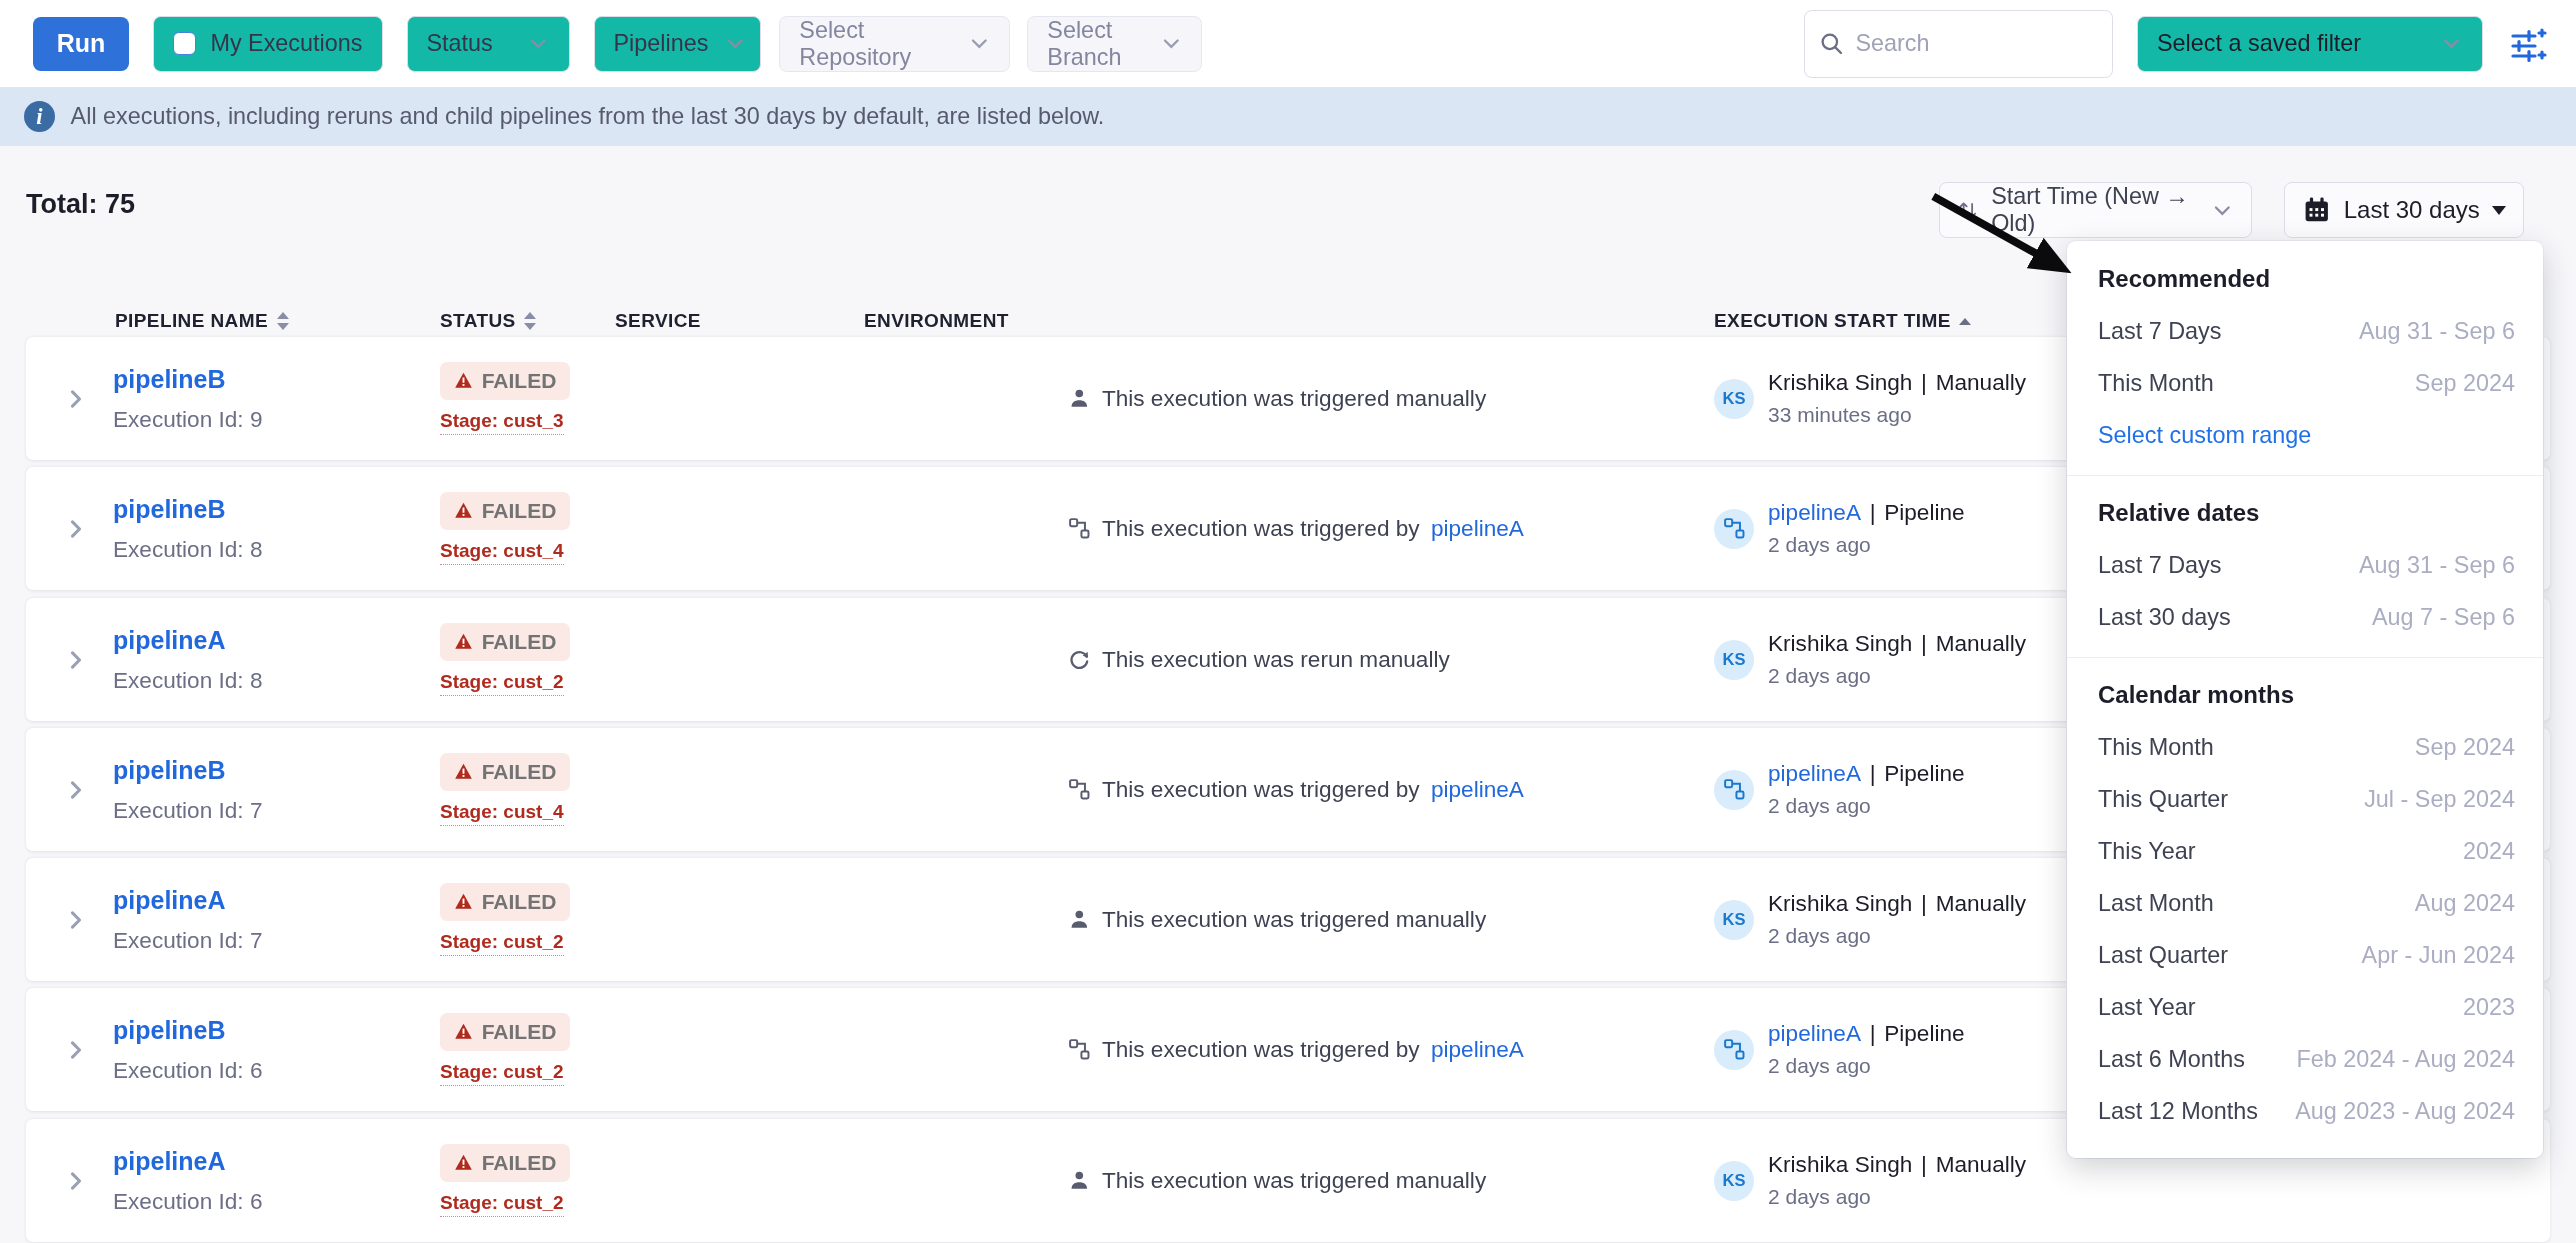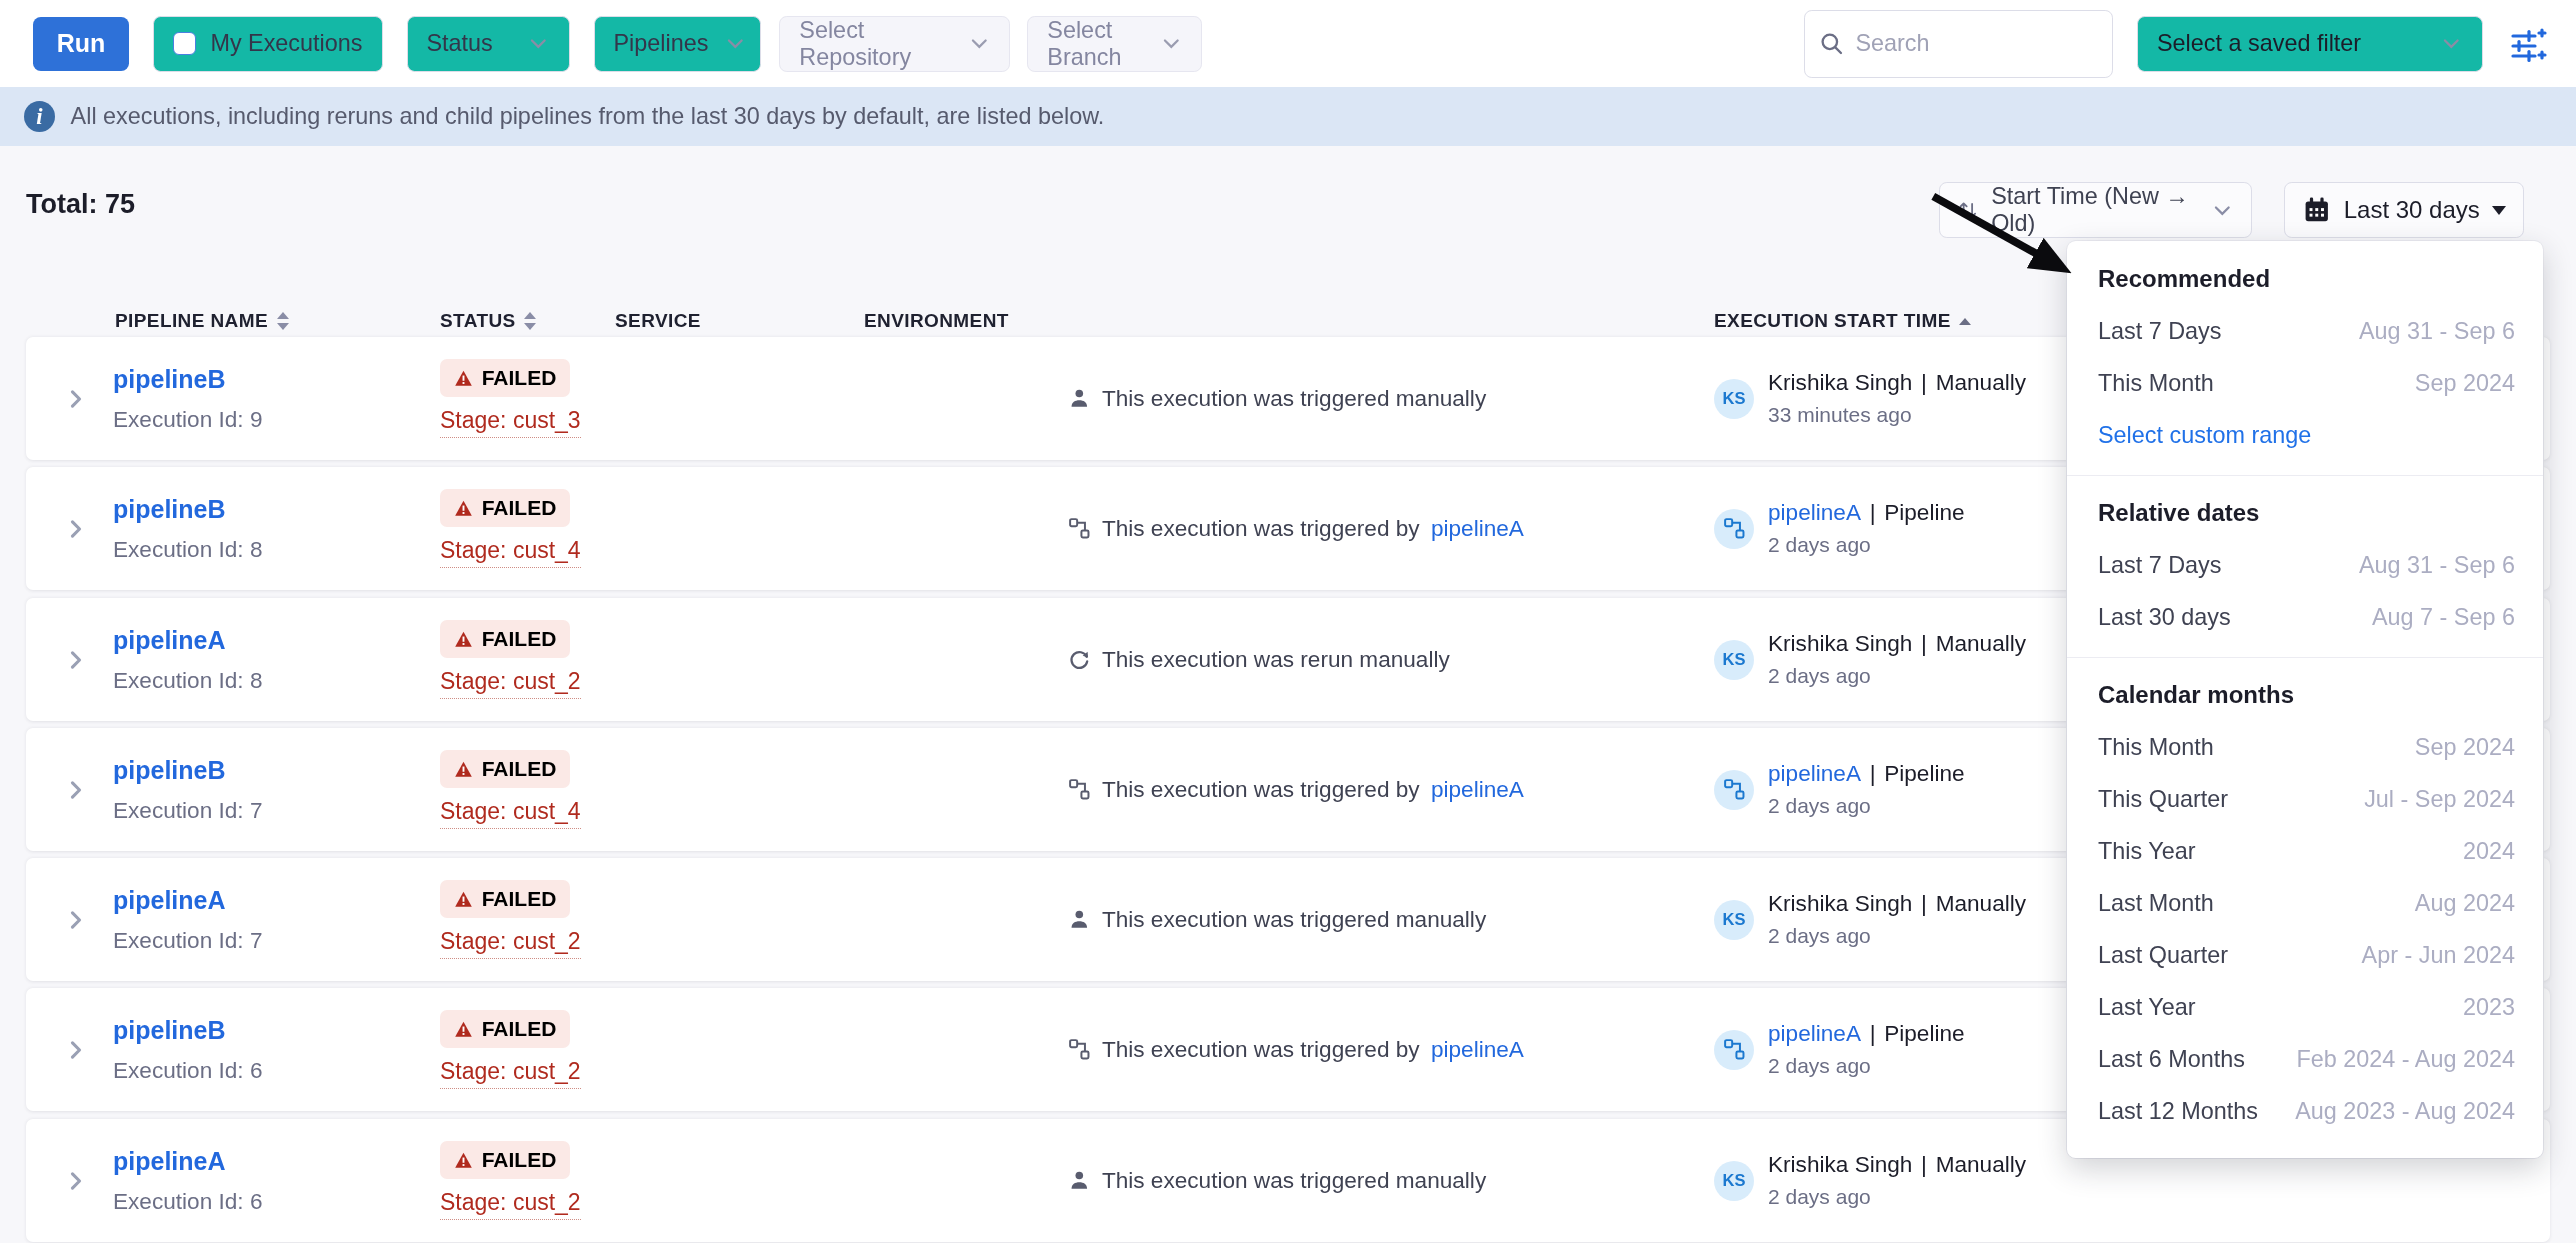--- a/index.html
+++ b/index.html
@@ -41,22 +41,22 @@
   .tri-dn { width:0; height:0; border-left:6px solid transparent; border-right:6px solid transparent; border-top:7px solid #8a8da6; }
 
   
   .card { position:absolute; left:26px; width:2524px; height:123px; background:#fff; border-radius:7px; box-shadow:0 0.9px 3.5px rgba(40,41,61,.10); }
   .col { position:absolute; top:0; height:123px; display:flex; align-items:center; }
   .col-chev { left:38px; }
   .col-name { left:87px; flex-direction:column; align-items:flex-start; justify-content:center; gap:13px; }
   .pname { font-size:25px; font-weight:700; color:#2268dd; text-decoration:none; cursor:pointer; }
   .execid { font-size:22.6px; color:#6b6e85; }
   .col-status { left:414px; flex-direction:column; align-items:flex-start; justify-content:center; gap:10.4px; }
-  .badge { display:flex; align-items:center; gap:8.7px; background:#fbe9e6; border-radius:7px; padding:7px 14px; font-size:21px; font-weight:700; color:#000000; }
-  .stage { font-size:23px; font-weight:400; color:#b02a1e; text-decoration:none; border-bottom:1.7px dotted #cf8d85; padding-bottom:2.6px; cursor:pointer;text-align:right; }
+  .badge { display:flex; align-items:center; gap:8.7px; background:#fbe9e6; border-radius:7px; padding:7px 14px; font-size:21px; font-weight:700; color:#737373; }
+  .stage { font-size:19px; font-weight:700; color:#b02a1e; text-decoration:none; border-bottom:1.7px dotted #cf8d85; padding-bottom:2.6px; cursor:pointer;text-align:right; }
   .col-trigger { left:1042px; gap:11.3px; font-size:22.6px; color:#3f4252; }
   .trig-link { color:#2268dd; text-decoration:none; cursor:pointer; }
   .col-time { left:1688px; gap:14px; }
   .avatar { width:40px; height:40px; border-radius:50%; background:#d8ecfb; display:flex; align-items:center; justify-content:center; flex:0 0 auto; font-size:16.5px; font-weight:700; color:#1b78cf; }
   .time-stack { display:flex; flex-direction:column; gap:7.8px; }
   .time-line { font-size:22.6px; color:#1c1d29; display:flex; align-items:center; }
   .time-line .by-link { color:#2268dd; text-decoration:none; cursor:pointer; }
   .sep { margin:0 8.7px; color:#1c1d29; font-weight:400; }
   .ago { font-size:21px; color:#6b6e85; }
 

